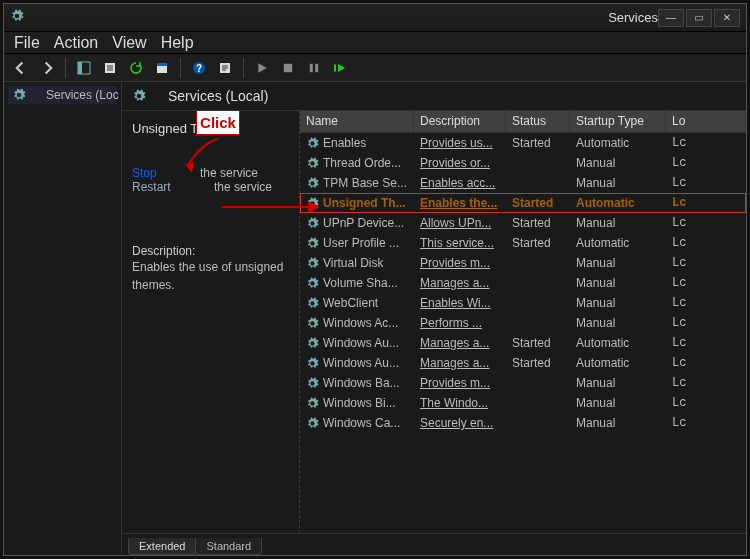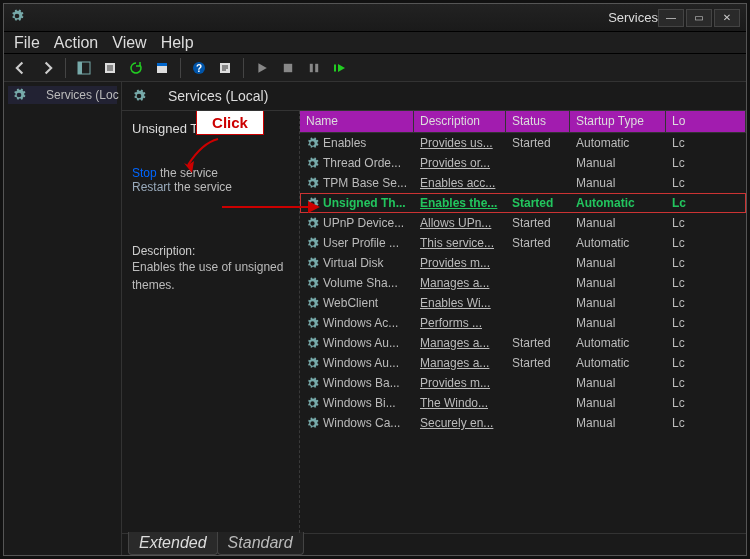--- a/index.html
+++ b/index.html
@@ -18,46 +18,46 @@
   .body { flex: 1; display: flex; overflow: hidden; }
   .tree { width: 118px; border-right: 1px solid #333; background: #1a1a1a; padding: 4px; overflow: hidden; }
   .treeitem { display: flex; align-items: center; gap: 20px; padding: 2px 4px; background: #223; color: #bbb; white-space: nowrap; }
   .main { flex: 1; display: flex; flex-direction: column; }
   .mainhdr { display: flex; align-items: center; gap: 22px; padding: 6px 10px; }
   .mainhdr .lbl { font-size: 14px; color: #ddd; }
   .splitpane { flex: 1; display: flex; border-top: 1px solid #333; overflow: hidden; }
   .detail { width: 178px; border-right: 1px dashed #3a3a3a; padding: 10px 10px; position: relative; }
   .svcname { font-size: 13px; color: #ddd; margin-bottom: 14px; }
   .linklike { color: #06f; cursor: default; }
-  .sublabel { color: #bbb; }
+  .sublabel { color: #bbb; padding-left: 40px; }
   .desc-h { margin-top: 50px; }
   .desc-t { color: #bbb; line-height: 1.5; }
-  .callout-click { position: absolute; top: -2px; left: 74px; width: 68px; height: 26px; background: #fff; color: #c00; font-weight: bold; display: flex; align-items: center; justify-content: center; border: 1px solid #c00; font-size: 15px; z-index: 5; }
+  .callout-click { position: absolute; top: -2px; left: 74px; width: 44px; height: 26px; background: #fff; color: #c00; font-weight: bold; display: flex; align-items: center; justify-content: center; border: 1px solid #c00; font-size: 15px; z-index: 5; }
   .arrow1 { position: absolute; top: 24px; left: 60px; color: #c00; z-index: 5; }
   .arrow2 { position: absolute; top: 86px; left: 100px; color: #c00; z-index: 5; }
   .listwrap { flex: 1; display: flex; flex-direction: column; overflow: hidden; }
-  .cols { display: flex; height: 22px; background: #a21caf; border-bottom: 1px solid #333; }
+  .cols { display: flex; height: 22px; background: #404040; border-bottom: 1px solid #333; }
   .col { border-right: 1px solid #333; padding: 3px 6px; color: #ddd; font-size: 12px; overflow: hidden; white-space: nowrap; }
   .col.cname { width: 114px; }
   .col.cdesc { width: 92px; }
   .col.cstat { width: 64px; }
   .col.cstart { width: 96px; }
   .col.clog { flex: 1; }
   .rows { flex: 1; overflow: hidden; }
   .row { display: flex; height: 20px; align-items: center; }
   .row .cell { padding: 0 6px; color: #bbb; font-size: 12px; overflow: hidden; white-space: nowrap; text-overflow: ellipsis; }
   .row .cname { width: 114px; display: flex; align-items: center; gap: 4px; }
   .row .cdesc { width: 92px; text-decoration: underline; }
   .row .cstat { width: 64px; }
   .row .cstart { width: 96px; }
-  .row .clog { flex: 1; }
+  .row .clog { flex: 1; font-family: Liberation Mono, monospace; }
   .row.sel { outline: 1px solid #c33; outline-offset: -1px; }
-  .row.sel .cell { color: #22c55e; font-weight: 600; }
+  .row.sel .cell { color: #a16207; font-weight: 600; }
   .tabstrip { height: 22px; display: flex; align-items: flex-end; padding: 0 6px; border-top: 1px solid #333; }
-  .tab { padding: 2px 10px; border: 1px solid #444; border-top: none; background: #222; color: #bbb; font-size: 16px; border-radius: 0 0 4px 4px; margin-right: -1px; font-style: italic; }
+  .tab { padding: 2px 10px; border: 1px solid #444; border-top: none; background: #222; color: #bbb; font-size: 11px; border-radius: 0 0 4px 4px; margin-right: -1px; }
   .tab.active { background: #2a2a2a; color: #ddd; }
   .gear { width: 14px; height: 14px; flex-shrink: 0; }
   .rowicon { width: 13px; height: 13px; flex-shrink: 0; }
 </style>
 </head>
 <body>
 
 <div class="window">
 
   <div class="titlebar">

